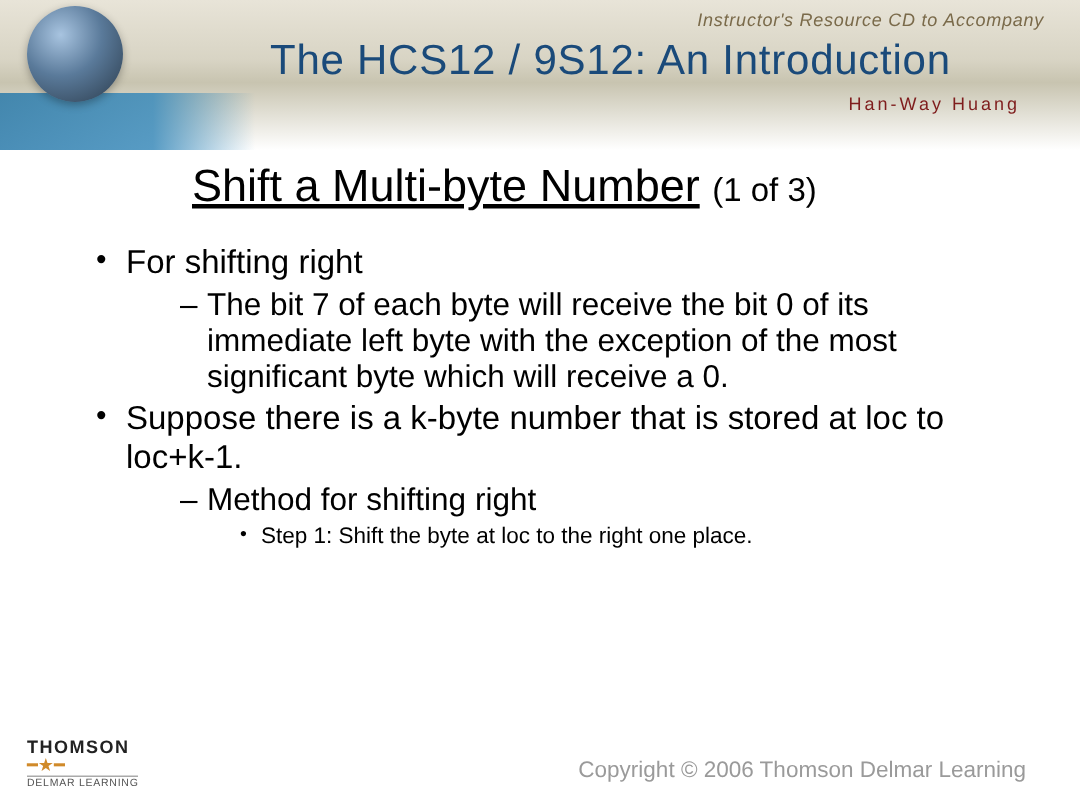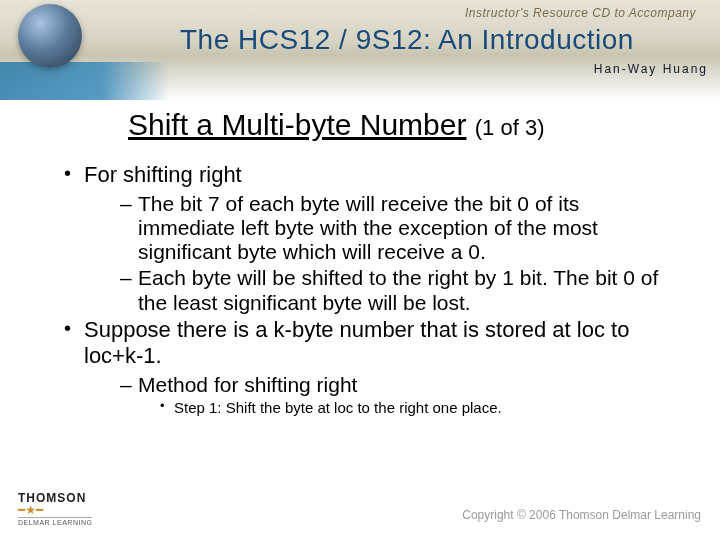--- a/index.html
+++ b/index.html
@@ -43,22 +43,22 @@
   .header-title {
     position: absolute;
     left: 180px; top: 24px;
     color: #1a4a7a;
     font-size: 28px;
     font-weight: 400;
     letter-spacing: 0.5px;
   }
   .header-author {
     position: absolute;
-    right: 12px; top: 62px;
-    color: #0f172a;
+    right: 40px; top: 62px;
+    color: #7f1d1d;
     font-size: 12px;
     letter-spacing: 2px;
   }
   .slide-title {
     position: absolute;
     top: 108px;
     left: 112px;
     font-size: 30px;
     color: #000;
     font-weight: 400;
@@ -141,23 +141,23 @@
   .footer-left .sub {
     font-size: 7px;
     letter-spacing: 0.5px;
     color: #555;
     border-top: 1px solid #aaa;
     padding-top: 1px;
     margin-top: 1px;
   }
   .footer-right {
     position: absolute;
-    right: 19px;
+    right: 36px;
     bottom: 18px;
-    font-size: 12px;
+    font-size: 15px;
     color: #9a9a9a;
   }
 </style>
 </head>
 <body>
 
 <div class="header-bg"></div>
 <div class="header-circuit"></div>
 <div class="header-globe"></div>
 <div class="header-pretitle">Instructor's Resource CD to Accompany</div>
@@ -165,21 +165,20 @@
 <div class="header-author">Han-Way Huang</div>
 
 <div class="slide-title">
   <span class="main">Shift a Multi-byte Number</span>
   <span class="sub">(1 of 3)</span>
 </div>
 
 <div class="content">
   <div class="b1">For shifting right</div>
   <div class="b2">The bit 7 of each byte will receive the bit 0 of its immediate left byte with the exception of the most significant byte which will receive a 0.</div>
-  <div class="b2">Each byte will be shifted to the right by 1 bit.  The bit 0 of the least significant byte will be lost.</div>
   <div class="b1">Suppose there is a k-byte number that is stored at loc to loc+k-1.</div>
   <div class="b2">Method for shifting right</div>
   <div class="b3">Step 1: Shift the byte at loc to the right one place.</div>
 </div>
 
 <div class="footer-left">
   <div>
     <span class="brand">THOMSON</span>
   </div>
   <div class="star">━★━</div>

